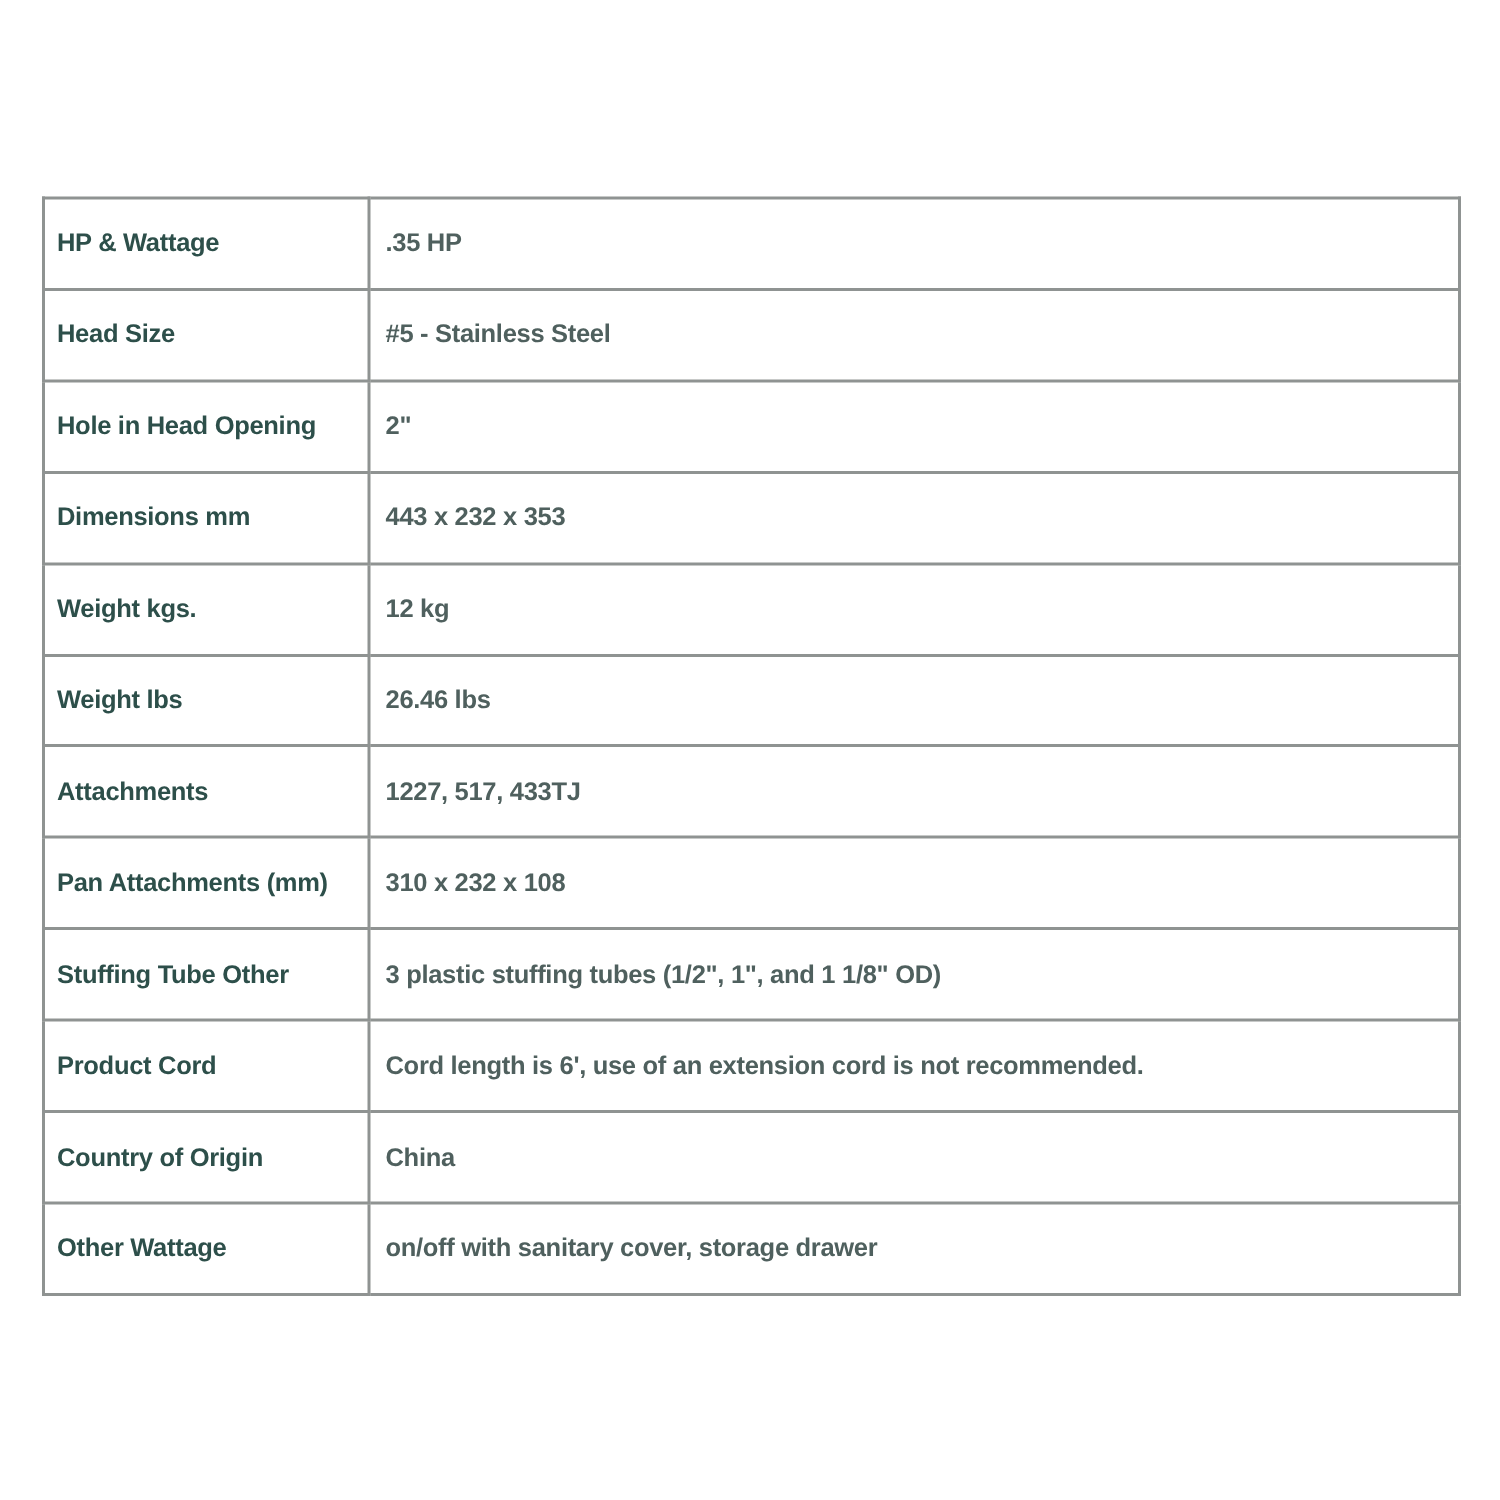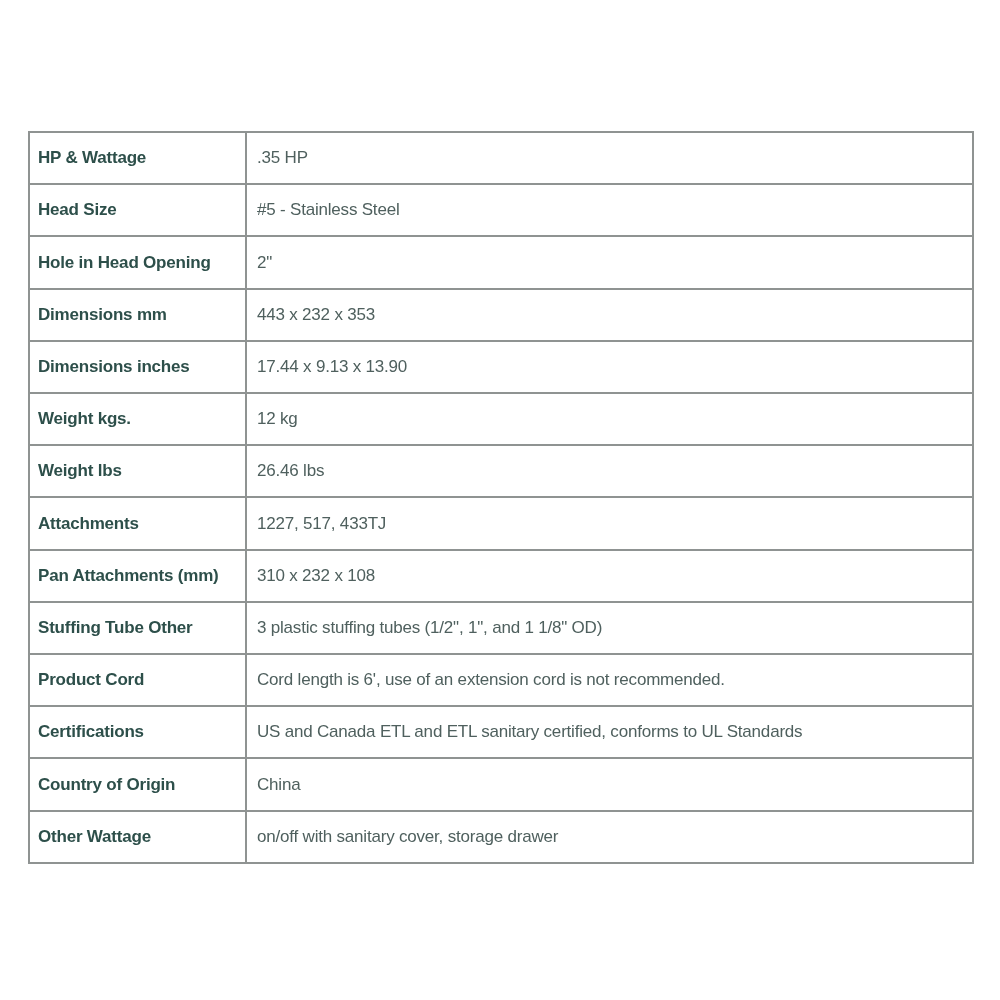--- a/index.html
+++ b/index.html
@@ -41,21 +41,21 @@
     padding-left: 8px;
     padding-right: 6px;
     font-weight: bold;
     font-size: 17px;
     letter-spacing: -0.2px;
     color: var(--label-color, #2d4f4a);
   }
   td.value-cell {
     padding-left: 10px;
     padding-right: 6px;
-    font-weight: normal;
+    font-weight: bold;
     font-size: 17px;
     letter-spacing: -0.2px;
     color: var(--value-color, #4f605e);
   }
   tr.spec-row { height: 43px; }
 </style>
 </head>
 <body style="background: rgb(255, 255, 255);">
 
 <div class="page">
@@ -71,24 +71,20 @@
         </tr>
         <tr class="spec-row">
           <td class="label-cell">Hole in Head Opening</td>
           <td class="value-cell">2"</td>
         </tr>
         <tr class="spec-row">
           <td class="label-cell">Dimensions mm</td>
           <td class="value-cell">443 x 232 x 353</td>
         </tr>
         <tr class="spec-row">
-          <td class="label-cell">Dimensions inches</td>
-          <td class="value-cell">17.44 x 9.13 x 13.90</td>
-        </tr>
-        <tr class="spec-row">
           <td class="label-cell">Weight kgs.</td>
           <td class="value-cell">12 kg</td>
         </tr>
         <tr class="spec-row">
           <td class="label-cell">Weight lbs</td>
           <td class="value-cell">26.46 lbs</td>
         </tr>
         <tr class="spec-row">
           <td class="label-cell">Attachments</td>
           <td class="value-cell">1227, 517, 433TJ</td>
@@ -99,24 +95,20 @@
         </tr>
         <tr class="spec-row">
           <td class="label-cell">Stuffing Tube Other</td>
           <td class="value-cell">3 plastic stuffing tubes (1/2", 1", and 1 1/8" OD)</td>
         </tr>
         <tr class="spec-row">
           <td class="label-cell">Product Cord</td>
           <td class="value-cell">Cord length is 6', use of an extension cord is not recommended.</td>
         </tr>
         <tr class="spec-row">
-          <td class="label-cell">Certifications</td>
-          <td class="value-cell">US and Canada ETL and ETL sanitary certified, conforms to UL Standards</td>
-        </tr>
-        <tr class="spec-row">
           <td class="label-cell">Country of Origin</td>
           <td class="value-cell">China</td>
         </tr>
         <tr class="spec-row">
           <td class="label-cell">Other Wattage</td>
           <td class="value-cell">on/off with sanitary cover, storage drawer</td>
         </tr>
       </tbody>
   </table>
 </div>

